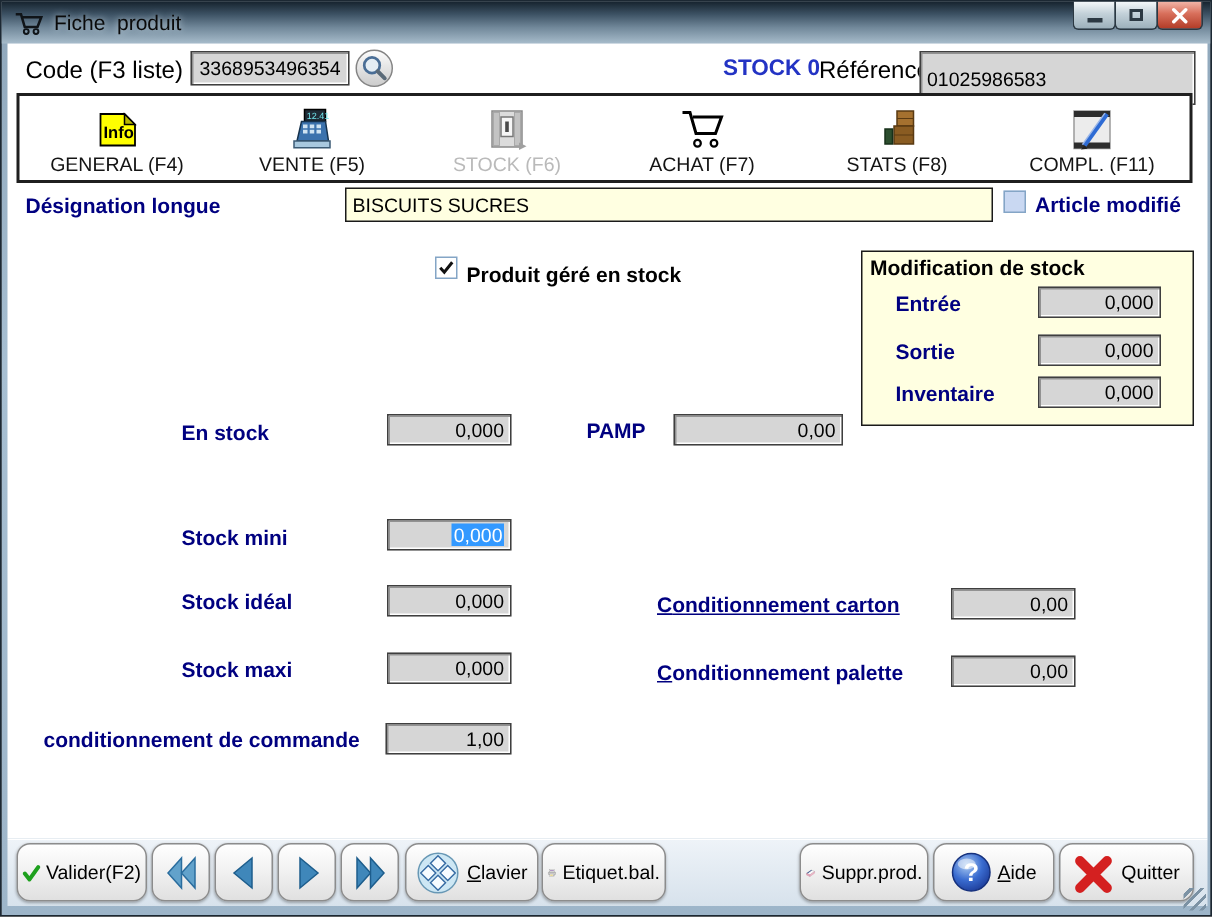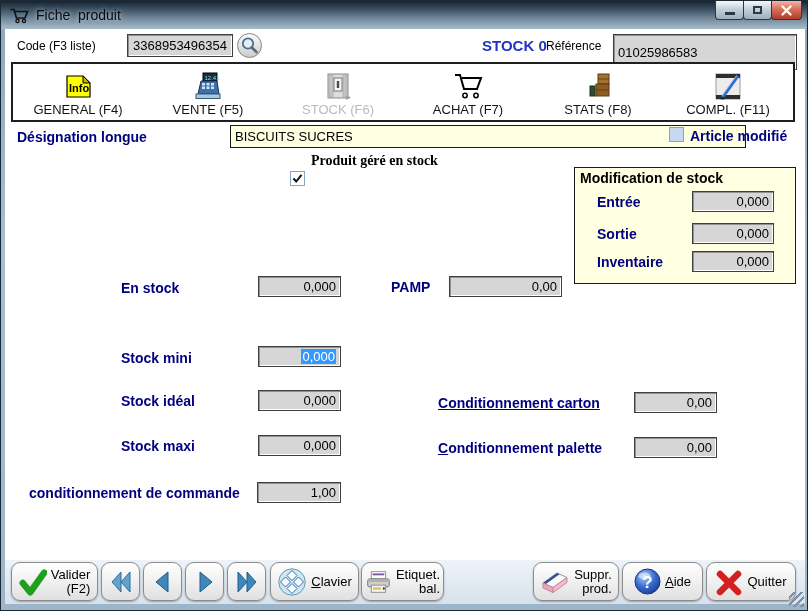--- a/index.html
+++ b/index.html
@@ -27,21 +27,21 @@
   .wbtn.close { width:31px; background:linear-gradient(180deg,#f2b6a9,#d86f5b 45%,#b23c28); }
   .glyph-min { width:10px; height:3px; background:#2c3943; margin-top:7px; }
   .glyph-max { width:9px; height:8px; border:2px solid #2c3943; background:transparent; }
   
   .content-bg { position:absolute; left:4px; top:28px; width:800px; height:530px; background:#ffffff; }
   .btnbar-bg  { position:absolute; left:4px; top:558px; width:800px; height:45px;
                 background:linear-gradient(180deg,#eef3f8,#d7e2ec); border-top:1px solid #ffffff; }
   .grip { position:absolute; right:3px; bottom:3px; width:15px; height:15px;
           background:repeating-linear-gradient(135deg, rgba(0,0,0,0) 0 3px, #7c92a4 3px 5px); }
   
-  .klbl { position:absolute; font-size:12px; color:#000; }
+  .klbl { position:absolute; font-size:16px; color:#000; }
   .nlbl { position:absolute; font-size:14px; font-weight:bold; color:#000080; }
   .blbl { position:absolute; font-size:14px; font-weight:bold; color:#000; }
   .stock0 { position:absolute; font-size:15px; font-weight:bold; color:#2333c4; }
   .u { text-decoration:underline; }
   
   .field {
     position:absolute; background:#d6d6d6; border:1px solid #3f3f3f;
     box-shadow:inset 1px 1px 0 #929292, inset -1px -1px 0 #ffffff;
     font-size:13px; color:#000; display:flex; align-items:center; overflow:hidden;
   }
@@ -76,21 +76,21 @@
                display:flex; align-items:center; justify-content:center; cursor:pointer; }
   
   .btn {
     position:absolute; top:561px; height:39px;
     border:1px solid #8c8c8c; border-radius:9px;
     background:linear-gradient(180deg,#ffffff,#f2f2f2 45%,#e0e0e0);
     box-shadow:0 1px 2px rgba(0,0,0,.3);
     display:flex; align-items:center; justify-content:center; gap:4px;
     font-size:13px; color:#000; cursor:pointer; padding:0 3px;
   }
-  .btxt { display:flex; flex-direction:column; align-items:flex-end; line-height:14px; }
+  .btxt { display:flex; flex-direction:row; align-items:center; line-height:14px; }
 </style>
 </head>
 <body>
 
 <div class="win">
 
   <div class="titlebar">
     <svg width="20" height="17" viewBox="0 0 20 17">
       <path d="M1.5 2.5 h3.5 l2.5 8.5 h8.5 l2.5 -6.5 h-13" fill="none" stroke="#101418" stroke-width="1.7"></path>
       <circle cx="8.5" cy="14" r="1.6" fill="none" stroke="#101418" stroke-width="1.3"></circle>
@@ -203,32 +203,32 @@
           <line x1="26" y1="5" x2="11" y2="26" stroke="#2e6bd4" stroke-width="3"></line>
           <line x1="24.6" y1="4.4" x2="9.6" y2="25.4" stroke="#9db8e8" stroke-width="1"></line>
           <polygon points="11,26 8.6,28.6 13,28.2" fill="#222"></polygon>
         </svg>
       </span>
       <span class="tlabel">COMPL. (F11)</span>
     </div>
   </div>
 
   <span class="nlbl" style="left:16px; top:128px;">Désignation longue</span>
-  <div class="input-cream" style="left:229px; top:124px; width:516px; height:23px;">
+  <div class="input-cream" style="left:229px; top:124px; width:432px; height:23px;">
     <span class="val">BISCUITS SUCRES</span>
   </div>
   <div class="cb filled" style="left:668px; top:126px;"></div>
   <span class="nlbl" style="left:689px; top:127px;">Article modifié</span>
 
   <div class="cb" style="left:289px; top:170px;">
     <svg width="11" height="11" viewBox="0 0 11 11">
       <path d="M1.5 5.5 L4.2 8.5 L9.5 1.8" fill="none" stroke="#111" stroke-width="2"></path>
     </svg>
   </div>
-  <span class="blbl" style="left:310px; top:152px;font-family:Liberation Serif, serif;">Produit géré en stock</span>
+  <span class="blbl" style="left:310px; top:174px;">Produit géré en stock</span>
 
   <div class="panel">
     <span class="panel-title">Modification de stock</span>
     <span class="nlbl" style="left:22px; top:26px;">Entrée</span>
     <div class="field right" style="left:117px; top:23px; width:82px; height:21px;">
       <span class="val">0,000</span>
     </div>
     <span class="nlbl" style="left:22px; top:58px;">Sortie</span>
     <div class="field right" style="left:117px; top:55px; width:82px; height:21px;">
       <span class="val">0,000</span>

